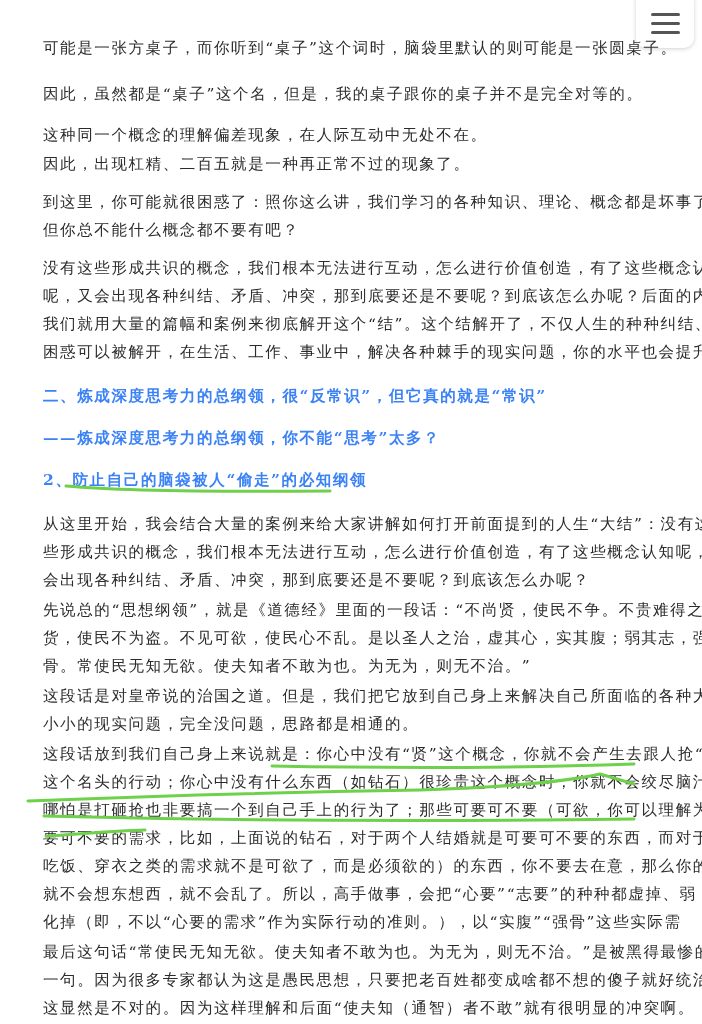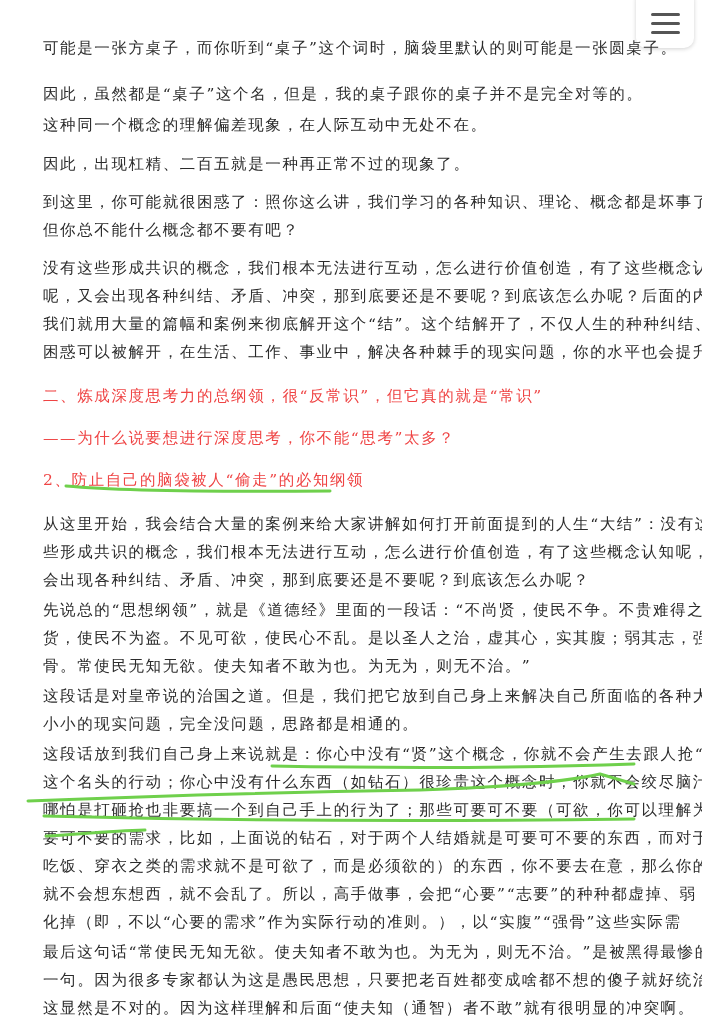--- a/index.html
+++ b/index.html
@@ -8,21 +8,21 @@
     font-family: "DejaVu Serif", "Liberation Serif", serif;
     color: #2b2b2b;
   }
   .content { position: absolute; left: 43px; top: 0; width: 620px; }
   .p {
     position: absolute; left: 0; width: 625px;
     font-size: 15.5px; line-height: 28px; letter-spacing: 1.6px;
     margin: 0; white-space: normal;
   }
   .line { display: block; white-space: nowrap; height: 28px; }
-  .bold { font-weight: normal; color: #ef4444; }
+  .bold { font-weight: bold; color: #3b82f6; }
   .menu-btn {
     position: absolute; left: 636px; top: -10px; width: 58px; height: 58px;
     background: #ffffff; border-radius: 10px;
     box-shadow: 0 1px 4px rgba(0,0,0,0.18);
     display: flex; flex-direction: column; align-items: center; justify-content: center; gap: 6px;
     padding-top: 8px; box-sizing: border-box;
   }
   .menu-btn .bar { width: 29px; height: 3px; background: #555; border-radius: 2px; }
   .hl-svg { position: absolute; left: 0; top: 0; pointer-events: none; }
 </style>
@@ -35,41 +35,41 @@
   <div class="bar"></div>
 </div>
 
 <div class="content">
   <p class="p" style="top:34px">
     <span class="line">可能是一张方桌子，而你听到“桌子”这个词时，脑袋里默认的则可能是一张圆桌子。</span>
   </p>
   <p class="p" style="top:80px">
     <span class="line">因此，虽然都是“桌子”这个名，但是，我的桌子跟你的桌子并不是完全对等的。</span>
   </p>
-  <p class="p" style="top:111px">
+  <p class="p" style="top:121px">
     <span class="line">这种同一个概念的理解偏差现象，在人际互动中无处不在。</span>
   </p>
   <p class="p" style="top:150px">
     <span class="line">因此，出现杠精、二百五就是一种再正常不过的现象了。</span>
   </p>
   <p class="p" style="top:188px">
     <span class="line">到这里，你可能就很困惑了：照你这么讲，我们学习的各种知识、理论、概念都是坏事了？</span>
     <span class="line">但你总不能什么概念都不要有吧？</span>
   </p>
   <p class="p" style="top:254px">
     <span class="line">没有这些形成共识的概念，我们根本无法进行互动，怎么进行价值创造，有了这些概念认知</span>
     <span class="line">呢，又会出现各种纠结、矛盾、冲突，那到底要还是不要呢？到底该怎么办呢？后面的内容，</span>
     <span class="line">我们就用大量的篇幅和案例来彻底解开这个“结”。这个结解开了，不仅人生的种种纠结、</span>
     <span class="line">困惑可以被解开，在生活、工作、事业中，解决各种棘手的现实问题，你的水平也会提升好</span>
   </p>
   <p class="p bold" style="top:382px">
     <span class="line">二、炼成深度思考力的总纲领，很“反常识”，但它真的就是“常识”</span>
   </p>
   <p class="p bold" style="top:424px">
-    <span class="line">——为什么说要想进行深度思考，你不能“思考”太多？</span>
+    <span class="line">——炼成深度思考力的总纲领，你不能“思考”太多？</span>
   </p>
   <p class="p bold" style="top:466px">
     <span class="line">2、防止自己的脑袋被人“偷走”的必知纲领</span>
   </p>
   <p class="p" style="top:510px">
     <span class="line">从这里开始，我会结合大量的案例来给大家讲解如何打开前面提到的人生“大结”：没有这</span>
     <span class="line">些形成共识的概念，我们根本无法进行互动，怎么进行价值创造，有了这些概念认知呢，又</span>
     <span class="line">会出现各种纠结、矛盾、冲突，那到底要还是不要呢？到底该怎么办呢？</span>
   </p>
   <p class="p" style="top:596px">

